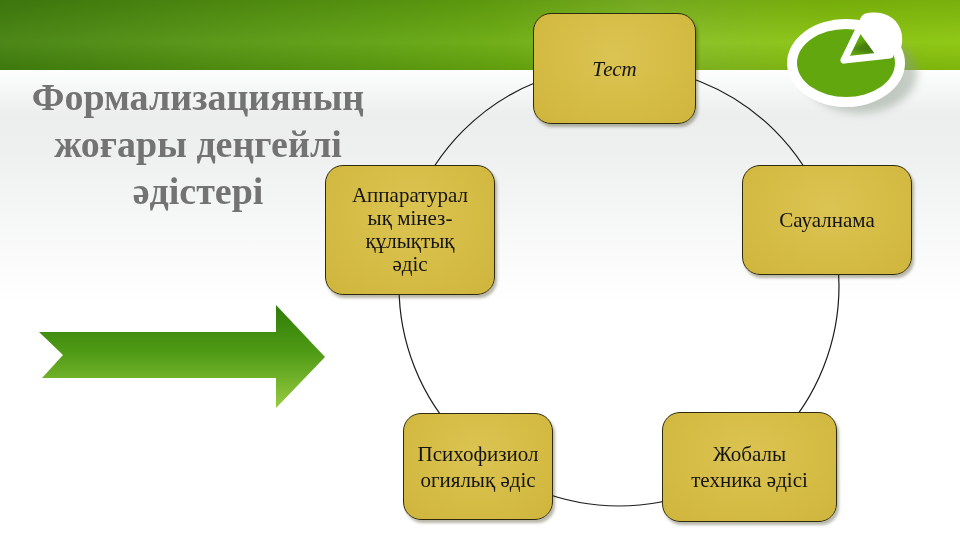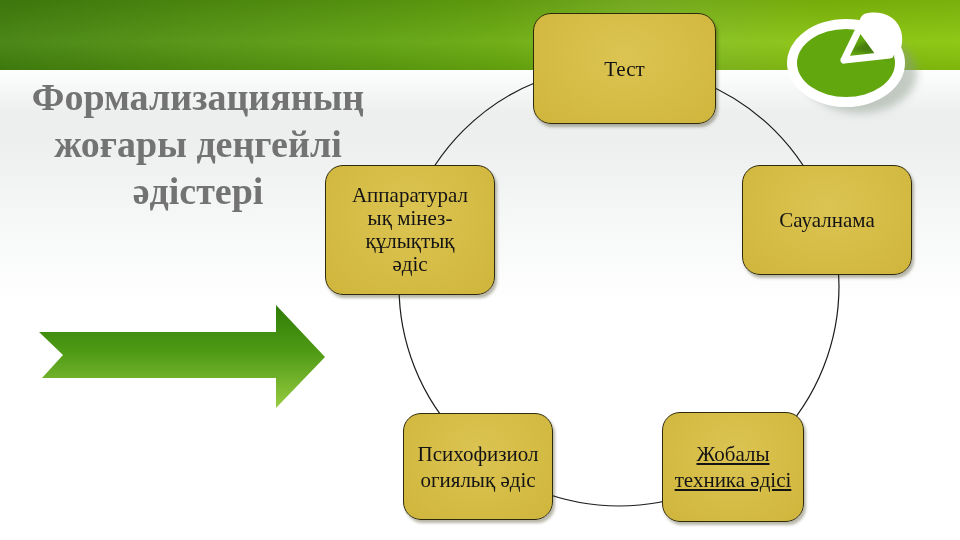--- a/index.html
+++ b/index.html
@@ -34,23 +34,23 @@
   .node {
     position:absolute; z-index:5;
     background:radial-gradient(ellipse at 50% 38%,#dcc453 0%,#d5bc45 55%,#cfb53c 100%);
     border:1.5px solid #2e2a0e; border-radius:18px;
     box-shadow:2px 3px 3px rgba(50,45,10,0.35);
     display:flex; align-items:center; justify-content:center;
     text-align:center; color:#141414;
     font-size:21px; line-height:26px; padding:2px; box-sizing:border-box;
   }
   .node-label { white-space:pre-line; }
-  .node-test        { left:533px; top:13px;  width:183px; height:111px; }
+  .node-test        { left:533px; top:13px;  width:163px; height:111px;font-style:italic; }
   .node-saualnama   { left:742px; top:165px; width:170px; height:110px;text-align:right; }
-  .node-zhobaly     { left:662px; top:412px; width:142px; height:110px;text-decoration:underline; }
+  .node-zhobaly     { left:662px; top:412px; width:175px; height:110px; }
   .node-psihofiziol { left:403px; top:413px; width:150px; height:107px; }
   .node-apparatural { left:325px; top:165px; width:170px; height:130px; line-height:23px; }
 
   
   .title {
     position:absolute; left:6px; top:74px; width:384px; z-index:6; margin:0;
     color:#737373; font-weight:bold; font-size:38px; line-height:47px;
     text-align:center; white-space:pre-line;
   }
 </style>

